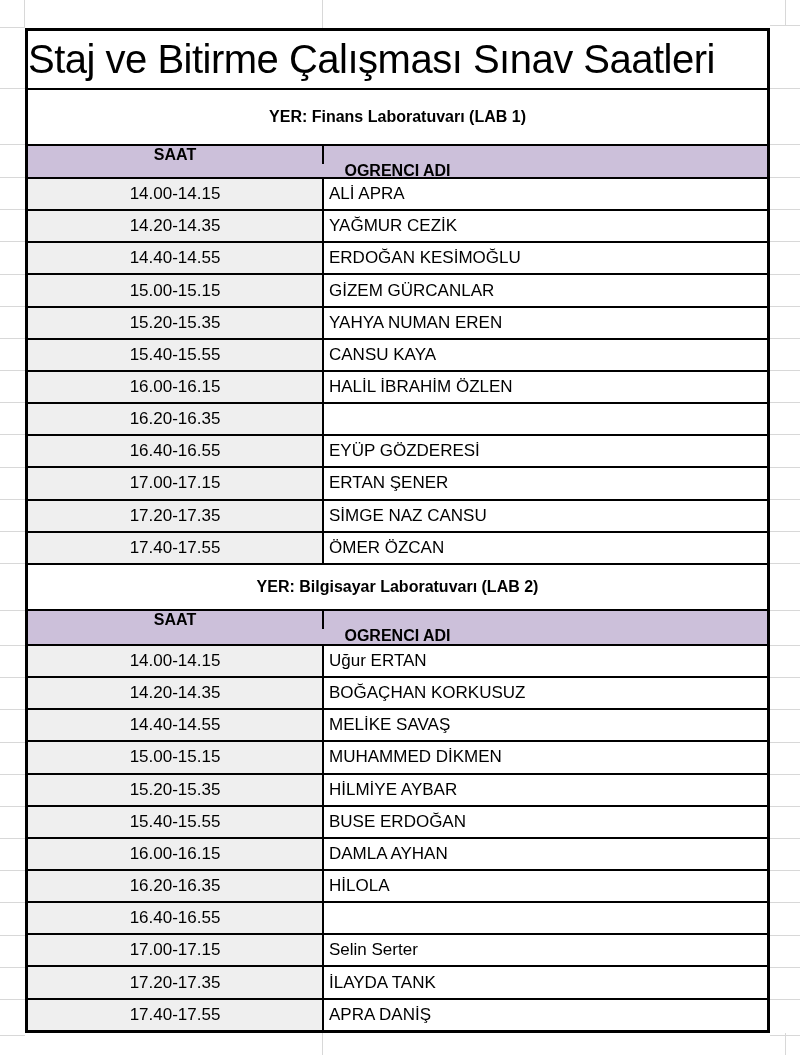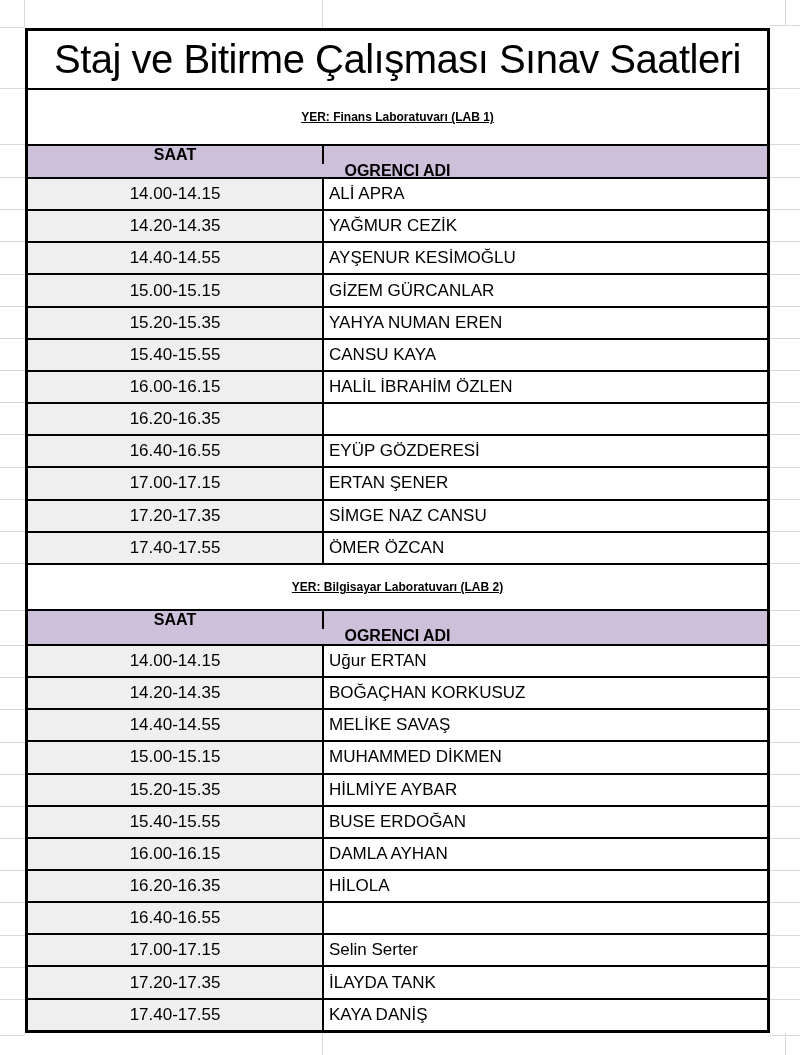--- a/index.html
+++ b/index.html
@@ -31,32 +31,30 @@
   .row {
     display: flex;
     align-items: stretch;
     border-bottom: 2px solid var(--border, #000);
     box-sizing: border-box;
     flex: none;
   }
   .row-title {
     height: 59px;
     align-items: center;
-    justify-content: center;
     font-size: 40px;
     letter-spacing: -0.5px;
     white-space: nowrap;
   }
   .row-yer {
     align-items: center;
     justify-content: center;
     font-weight: bold;
-    font-size: 12px;
+    font-size: 16px;
     background: #fff;
-    text-decoration: underline;
   }
   .row-yer.h47 { height: 46px; }
   .row-yer.h56 { height: 56px; }
   .row-header { height: 33px; background: var(--header-bg, #ccc0da); font-weight: bold; flex-direction: column; }
   .row-header.h35 { height: 35px; }
   .row-data { height: 32.1667px; }
 
   .c-time {
     width: 294px; min-width: 294px;
     box-sizing: content-box;
@@ -116,21 +114,21 @@
     </div>
     <div class="c-name">
       <span>YAĞMUR CEZİK</span>
     </div>
   </div>
         <div class="row row-data">
     <div class="c-time">
       <span>14.40-14.55</span>
     </div>
     <div class="c-name">
-      <span>AYŞENUR KESİMOĞLU</span>
+      <span>ERDOĞAN KESİMOĞLU</span>
     </div>
   </div>
         <div class="row row-data">
     <div class="c-time">
       <span>15.00-15.15</span>
     </div>
     <div class="c-name">
       <span>GİZEM GÜRCANLAR</span>
     </div>
   </div>
@@ -294,21 +292,21 @@
     </div>
     <div class="c-name">
       <span>İLAYDA TANK</span>
     </div>
   </div>
         <div class="row row-data">
     <div class="c-time">
       <span>17.40-17.55</span>
     </div>
     <div class="c-name">
-      <span>KAYA DANİŞ</span>
+      <span>APRA DANİŞ</span>
     </div>
   </div>
       </div>
 
   </div>
 <div class="gridline" style="left: 24px; top: 0px; width: 1px; height: 28px;"></div>
     <div class="gridline" style="left: 322px; top: 0px; width: 1px; height: 28px;"></div>
     <div class="gridline" style="left: 785px; top: 0px; width: 1px; height: 26px;"></div>
     <div class="gridline" style="left: 0px; top: 27px; width: 25px; height: 1px;"></div>
     <div class="gridline" style="left: 770px; top: 25px; width: 30px; height: 1px;"></div>

